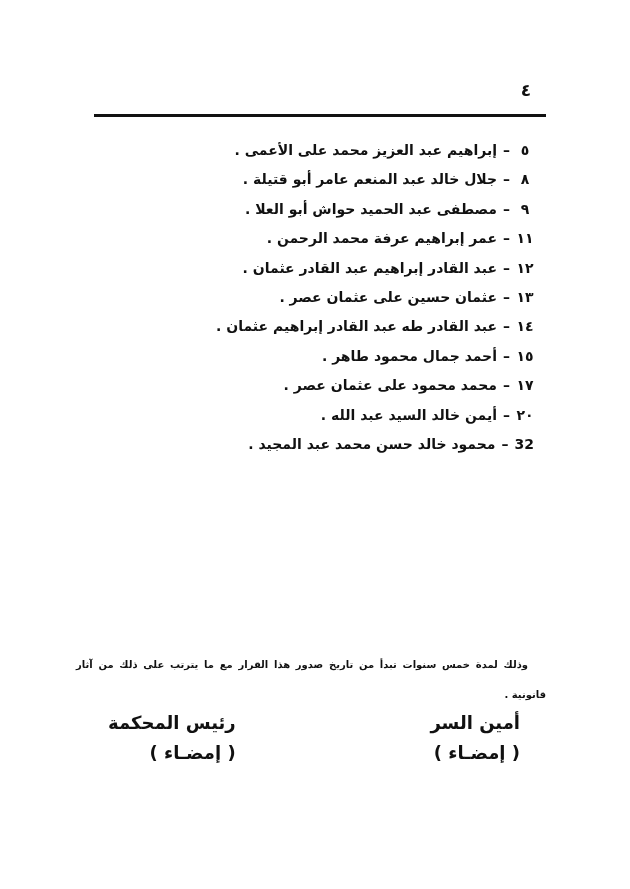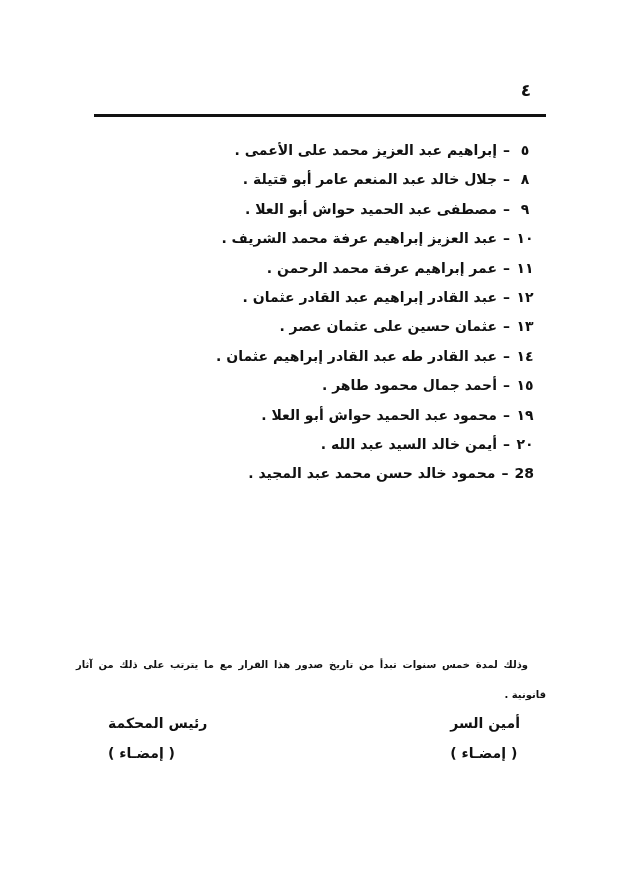--- a/index.html
+++ b/index.html
@@ -26,47 +26,46 @@
     height:29.4px; line-height:29.4px; font-size:14px; font-weight:bold; white-space:nowrap;
   }
   .list .num { display:inline-block; min-width:18px; text-align:center; }
   .list .dash { margin:0 6px; }
   .para {
     position:absolute; top:640px; left:76px; width:470px; direction:rtl;
     font-size:10px; font-weight:bold; line-height:30px; text-align:justify;
     text-indent:18px;
   }
   .sig {
-    position:absolute; top:708px; direction:rtl; font-size:14px; font-weight:bold;
-    text-align:left; line-height:30px;
+    position:absolute; top:708px; direction:rtl; font-size:18px; font-weight:bold;
+    text-align:right; line-height:30px;
   }
   .sig.right { right:110px; }
   .sig.left { left:108px; }
 </style>
 </head>
 <body>
 
 <div class="header">
   <span class="pno">٤</span>
 </div>
 <div class="rule"></div>
 
 <ol class="list">
   <li><span class="num">٥</span><span class="dash">–</span><span>إبراهيم عبد العزيز محمد على الأعمى .</span></li>
   <li><span class="num">٨</span><span class="dash">–</span><span>جلال خالد عبد المنعم عامر أبو قتيلة .</span></li>
   <li><span class="num">٩</span><span class="dash">–</span><span>مصطفى عبد الحميد حواش أبو العلا .</span></li>
-  <li><span class="num">١٠</span><span class="dash">–</span><span>عبد العزيز إبراهيم عرفة محمد الشريف .</span></li>
   <li><span class="num">١١</span><span class="dash">–</span><span>عمر إبراهيم عرفة محمد الرحمن .</span></li>
   <li><span class="num">١٢</span><span class="dash">–</span><span>عبد القادر إبراهيم عبد القادر عثمان .</span></li>
   <li><span class="num">١٣</span><span class="dash">–</span><span>عثمان حسين على عثمان عصر .</span></li>
   <li><span class="num">١٤</span><span class="dash">–</span><span>عبد القادر طه عبد القادر إبراهيم عثمان .</span></li>
   <li><span class="num">١٥</span><span class="dash">–</span><span>أحمد جمال محمود طاهر .</span></li>
-  <li><span class="num">١٩</span><span class="dash">–</span><span>محمود عبد الحميد حواش أبو العلا .</span></li>
+  <li><span class="num">١٧</span><span class="dash">–</span><span>محمد محمود على عثمان عصر .</span></li>
   <li><span class="num">٢٠</span><span class="dash">–</span><span>أيمن خالد السيد عبد الله .</span></li>
-  <li><span class="num">28</span><span class="dash">–</span><span>محمود خالد حسن محمد عبد المجيد .</span></li>
+  <li><span class="num">32</span><span class="dash">–</span><span>محمود خالد حسن محمد عبد المجيد .</span></li>
 </ol>
 
 <p class="para">وذلك لمدة خمس سنوات تبدأ من تاريخ صدور هذا القرار مع ما يترتب على ذلك من آثار قانونية .</p>
 
 <div class="sig right">
   <div>أمين السر</div>
   <div>( إمضـاء )</div>
 </div>
 <div class="sig left">
   <div>رئيس المحكمة</div>

